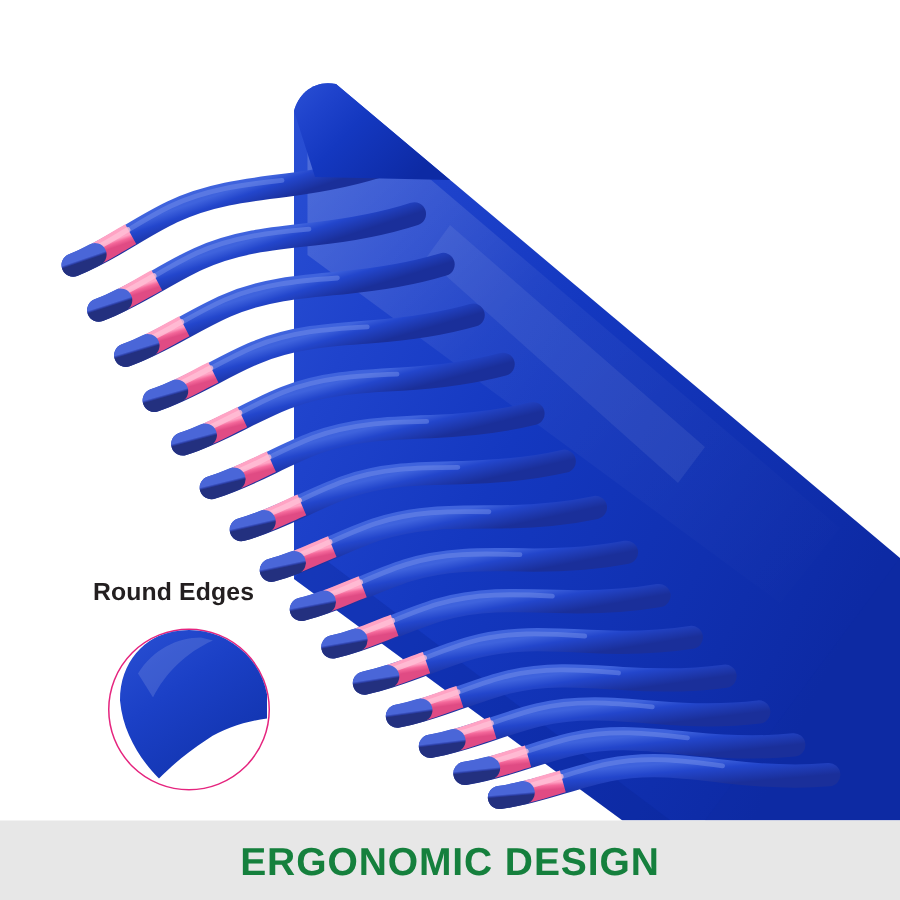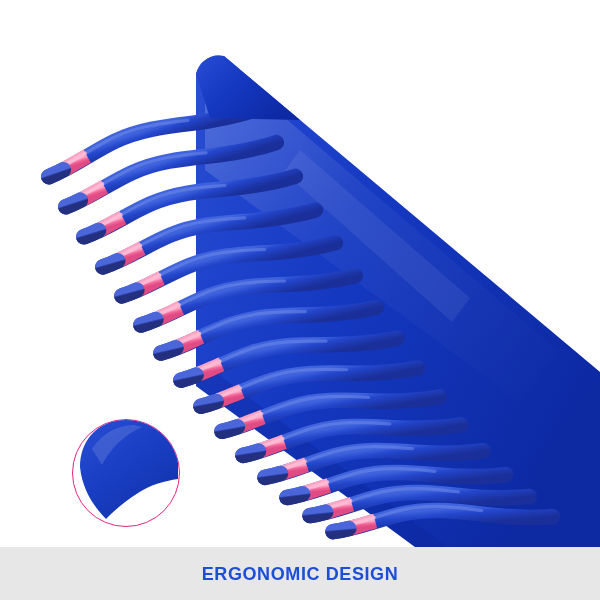--- a/index.html
+++ b/index.html
@@ -76,23 +76,23 @@
     left: 0;
     top: 547px;
     width: 600px;
     height: 53px;
     background: #e7e7e7;
     display: flex;
     align-items: center;
     justify-content: center;
   }
   #footer-text {
-    font-size: 18px;
+    font-size: 26px;
     font-weight: bold;
-    color: #1d4ed8;
+    color: #15803d;
     letter-spacing: 0.6px;
     line-height: 1;
     white-space: nowrap;
   }
 </style>
 </head>
 <body>
 
 <div id="stage">
 
@@ -222,20 +222,21 @@
       <g>
         <path d="M 196 74
                  C 199 62, 210 53, 224 56
                  L 300 120
                  L 210 118
                  Z" fill="url(#bodyGrad)"></path>
       </g>
     </svg>
 
     <div id="round-edges-callout">
+      <div id="round-edges-label">Round Edges</div>
       <div id="round-edges-circle">
         <svg viewBox="0 0 106 106" aria-hidden="true">
           <defs>
             <linearGradient id="detailGrad" x1="0" y1="0" x2="0.7" y2="1">
               <stop offset="0%" stop-color="#2a50d4"></stop>
               <stop offset="45%" stop-color="#1b40c6"></stop>
               <stop offset="100%" stop-color="#1133ad"></stop>
             </linearGradient>
           </defs>
           <path d="M 8 48

